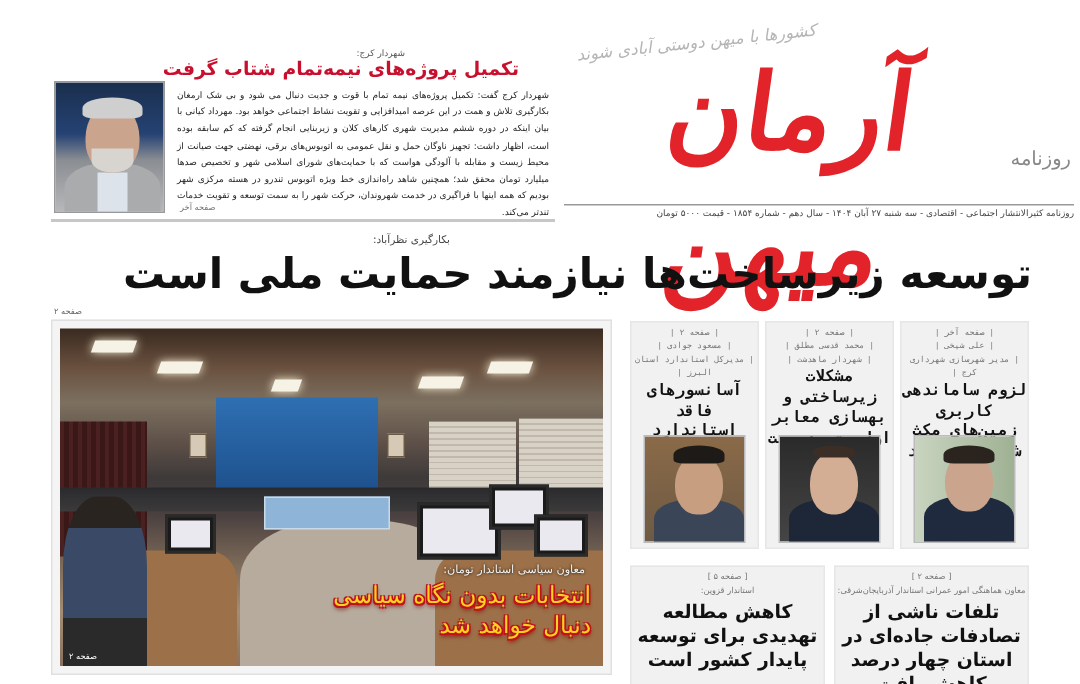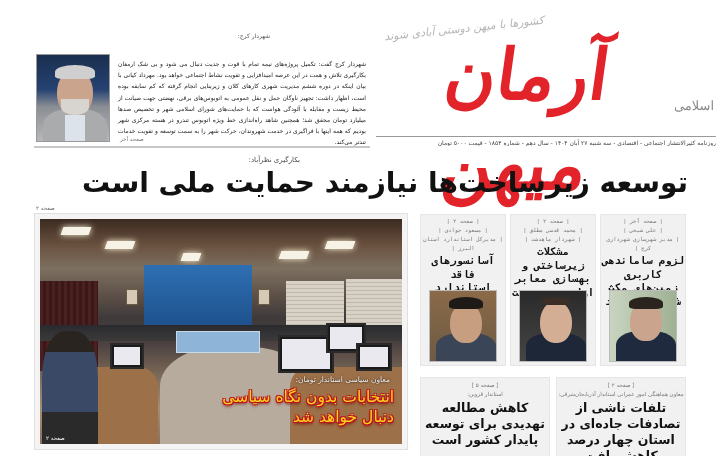--- a/index.html
+++ b/index.html
@@ -62,26 +62,27 @@
   .card-lg { height: 90px; top: 377px; }
   .card-lg .meta-wrap { padding-top: 3px; }
   .card-lg .title { font-size: 12.5px; line-height: 16px; margin-top: 1px; }
 </style>
 </head>
 <body>
 
 <div class="masthead">
   <div class="slogan">کشورها با میهن دوستی آبادی شوند</div>
   <div class="logo-main">آرمان میهن</div>
-  <div class="logo-prefix">اسلامی</div>
+  <div class="logo-prefix">روزنامه</div>
   <div class="issue-line">روزنامه کثیرالانتشار اجتماعی - اقتصادی - سه شنبه ۲۷ آبان ۱۴۰۴ - سال دهم - شماره ۱۸۵۴ - قیمت ۵۰۰۰ تومان</div>
 </div>
 
 <div class="teaser">
   <div class="teaser-kicker">شهردار کرج:</div>
+  <div class="teaser-title">تکمیل پروژه‌های نیمه‌تمام شتاب گرفت</div>
   <div class="teaser-photo">
     <div class="suit" style="left:6px;top:54px;width:64px;height:40px;background:#a9abad;"></div>
     <div class="suit" style="left:28px;top:60px;width:20px;height:30px;background:#dde3ea;border-radius:0;"></div>
     <div class="face" style="left:20px;top:14px;width:36px;height:46px;"></div>
     <div class="hair" style="left:18px;top:10px;width:40px;height:14px;"></div>
     <div style="position:absolute;left:24px;top:44px;width:28px;height:16px;background:#d8d4d0;border-radius:0 0 50% 50%;"></div>
   </div>
   <div class="teaser-body">شهردار کرج گفت: تکمیل پروژه‌های نیمه تمام با قوت و جدیت دنبال می شود و بی شک ارمغان بکارگیری تلاش و همت در این عرصه امیدافزایی و تقویت نشاط اجتماعی خواهد بود. مهرداد کیانی با بیان اینکه در دوره ششم مدیریت شهری کارهای کلان و زیربنایی انجام گرفته که کم سابقه بوده است، اظهار داشت: تجهیز ناوگان حمل و نقل عمومی به اتوبوس‌های برقی، نهضتی جهت صیانت از محیط زیست و مقابله با آلودگی هواست که با حمایت‌های شورای اسلامی شهر و تخصیص صدها میلیارد تومان محقق شد؛ همچنین شاهد راه‌اندازی خط ویژه اتوبوس تندرو در هسته مرکزی شهر بودیم که همه اینها با فراگیری در خدمت شهروندان، حرکت شهر را به سمت توسعه و تقویت خدمات تندتر می‌کند.</div>
   <div class="teaser-page">صفحه آخر</div>
 </div>

